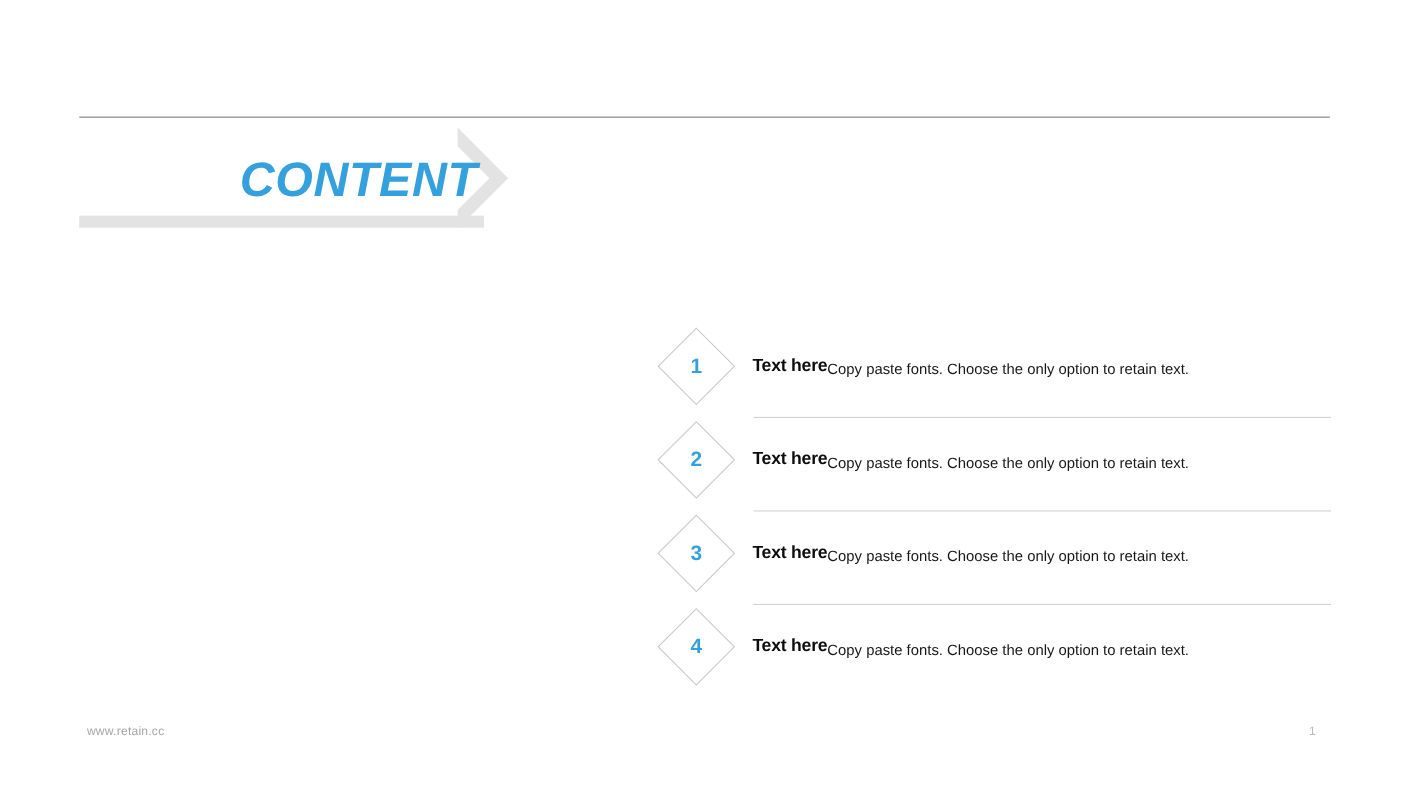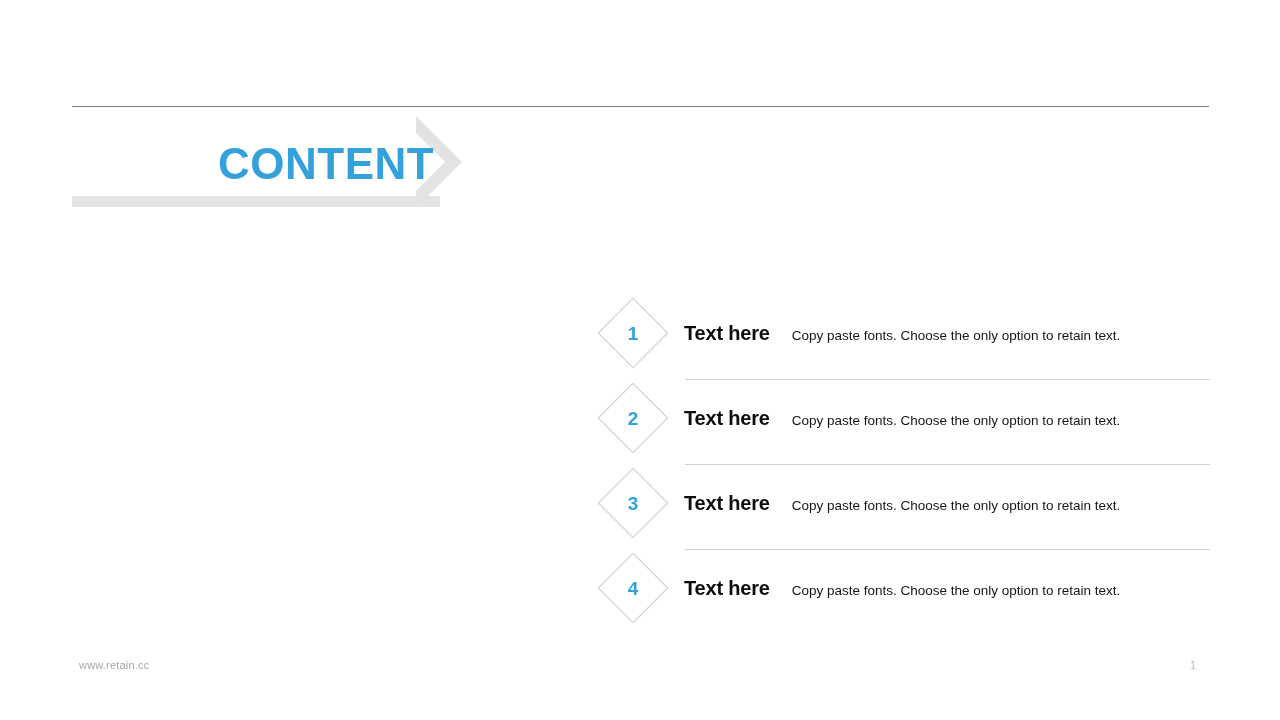--- a/index.html
+++ b/index.html
@@ -32,20 +32,21 @@
     height: 1px;
     background: #7b7b81;
   }
 
   .header-block {
     position: absolute;
     left: 0;
     top: 116px;
     width: 1216px;
     height: 96px;
+    font-style: italic;
   }
 
   
   .title-bar {
     position: absolute;
     left: 72px;
     top: 80px;
     width: 368px;
     height: 11px;
     background: #e3e3e3;
@@ -125,30 +126,29 @@
     justify-content: center;
     font-size: 19px;
     font-weight: bold;
     color: #35a1dc;
     line-height: 1;
   }
 
   .item-heading {
     flex: 0 0 auto;
     margin-left: 14px;
-    font-size: 20px;
+    font-size: 16px;
     font-weight: bold;
     color: #0d0d0d;
     letter-spacing: -0.2px;
     white-space: nowrap;
   }
 
   .item-desc {
     flex: 1 1 auto;
-    margin-left: 22px;
     font-size: 13.5px;
     color: #161616;
     white-space: nowrap;
     padding-top: 4px;
   }
 
   .item-divider {
     position: absolute;
     left: 89px;
     top: 83px;

